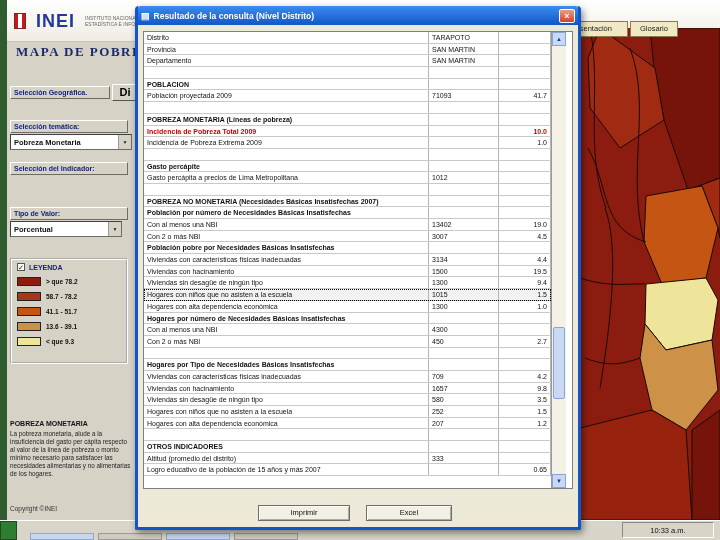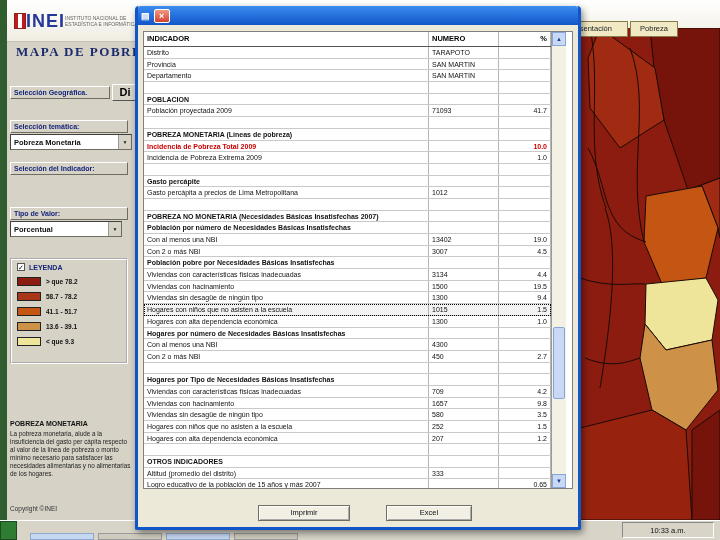--- a/index.html
+++ b/index.html
@@ -5,21 +5,21 @@
   *{margin:0;padding:0;box-sizing:border-box;}
   body{width:720px;height:540px;font-family:"Liberation Sans",sans-serif;background:#D6D2C6;position:relative;overflow:hidden;}
   .abs{position:absolute;}
   .screen{position:absolute;left:0;top:0;width:720px;height:540px;overflow:hidden;}
 
   
   .left-strip{left:0;top:0;width:7px;height:540px;background:#2F5D30;}
 
   
   .header{left:7px;top:0;width:713px;height:42px;background:linear-gradient(#FFFFFF,#EFEDE2);border-bottom:1px solid #C6C2B4;}
-  .logo{left:14px;top:7px;height:28px;display:flex;align-items:center;gap:0;}
+  .logo{left:14px;top:7px;height:28px;display:flex;align-items:center;gap:10px;}
   .logo-flag{width:12px;height:16px;border:1px solid #8A2020;background:linear-gradient(90deg,#C21B1B 33%,#fff 33%,#fff 66%,#C21B1B 66%);}
   .logo-text{font-size:18px;font-weight:bold;color:#24379B;letter-spacing:1px;}
   .logo-tag{font-size:5px;color:#666;line-height:6px;}
   .page-title{left:16px;top:44px;font-family:"Liberation Serif",serif;font-weight:bold;font-size:13px;color:#1A2A6C;letter-spacing:1.5px;}
 
   
   .top-btn{top:21px;height:16px;background:#F1E9C4;border:1px solid #8A7B4A;font-size:7.5px;line-height:14px;text-align:center;color:#222;z-index:4;}
 
   
   .bar-label{left:10px;width:118px;height:13px;background:#D6D2C6;border-top:1px solid #fff;border-left:1px solid #fff;border-right:1px solid #6E6B60;border-bottom:1px solid #6E6B60;font-size:7px;font-weight:bold;color:#13247A;line-height:12px;padding-left:3px;}
@@ -71,21 +71,21 @@
   .trow.selected{outline:1px dotted #000;outline-offset:-1px;background:#F2F2F2;}
 
   .sb{width:15px;background:#F3F1E4;border-left:1px solid #999;position:relative;}
   .sb-btn{position:absolute;left:0;width:14px;height:14px;background:#C9D8F4;border:1px solid #87A6D8;color:#1D3E8F;font-size:6px;text-align:center;line-height:12px;}
   .sb-up{top:0;}
   .sb-down{bottom:0;}
   .sb-thumb{position:absolute;left:1px;width:12px;top:295px;height:72px;background:#C9D8F4;border:1px solid #87A6D8;border-radius:2px;}
 
   .xpbtn{position:absolute;height:16px;background:#F2F0E4;border:1px solid #716F64;box-shadow:inset 1px 1px 0 #fff,inset -1px -1px 0 #aaa;font-size:7.5px;text-align:center;line-height:14px;color:#111;}
   .btn-print{left:120px;bottom:6px;width:92px;}
-  .btn-excel{left:228px;bottom:6px;width:86px;margin-left:20px;}
+  .btn-excel{left:228px;bottom:6px;width:86px;}
 </style>
 </head>
 <body style="--red: #CC0000;">
 
 <div class="screen">
 
   <div class="abs map">
     <svg width="270" height="492" viewBox="0 0 270 492" xmlns="http://www.w3.org/2000/svg">
       <rect x="0" y="0" width="270" height="492" fill="#8C1C0F"></rect>
       <polygon points="200,0 270,0 270,150 238,162 214,92 204,40" fill="#76140B" stroke="#1A0A05"></polygon>
@@ -105,21 +105,21 @@
     <span class="logo-flag"></span>
     <span class="logo-text">INEI</span>
     <span class="logo-tag">
       <span>INSTITUTO NACIONAL DE</span><br>
       <span>ESTADÍSTICA E INFORMÁTICA</span>
     </span>
   </div>
   <div class="abs page-title">MAPA DE POBREZA</div>
 
   <div class="abs top-btn" style="left:552px;width:76px;">Presentación</div>
-  <div class="abs top-btn" style="left:630px;width:48px;">Pobreza</div>
+  <div class="abs top-btn" style="left:630px;width:48px;">Glosario</div>
 
   <div class="abs bar-label" style="top:86px;width:100px;">Selección Geográfica.</div>
   <div class="abs mini-btn" style="left:112px;top:84px;width:26px;height:17px;line-height:15px;">Di</div>
 
   <div class="abs bar-label" style="top:120px;">Selección temática:</div>
   <div class="abs combo" style="top:134px;width:122px;">
     <span class="txt">Pobreza Monetaria</span>
     <span class="arrow">▼</span>
   </div>
 
@@ -170,29 +170,25 @@
   <div class="abs sliver" style="left:98px;width:64px;background:#CFCBBE;border:1px solid #9a9a9a;"></div>
   <div class="abs sliver" style="left:166px;width:64px;background:#C6D7F2;border:1px solid #8FA8CC;"></div>
   <div class="abs sliver" style="left:234px;width:64px;background:#CFCBBE;border:1px solid #9a9a9a;"></div>
   <div class="abs tray">
     <span>10:33 a.m.</span>
   </div>
 
   <div class="abs dialog">
     <div class="titlebar">
       <span class="dlg-icon">▤</span>
+      <span class="t">Resultado de la consulta (Nivel Distrito)</span>
       <span class="close-btn">×</span>
     </div>
     <div class="table-wrap">
       <div class="tcols">
-        <div class="thead">
-          <span class="c c1">INDICADOR</span>
-          <span class="c c2">NUMERO</span>
-          <span class="c c3">%</span>
-        </div>
         <div id="rows">
             <div class="trow plain">
               <span class="c c1">Distrito</span>
               <span class="c c2">TARAPOTO</span>
               <span class="c c3"></span>
             </div>
             <div class="trow plain">
               <span class="c c1">Provincia</span>
               <span class="c c2">SAN MARTIN</span>
               <span class="c c3"></span>

